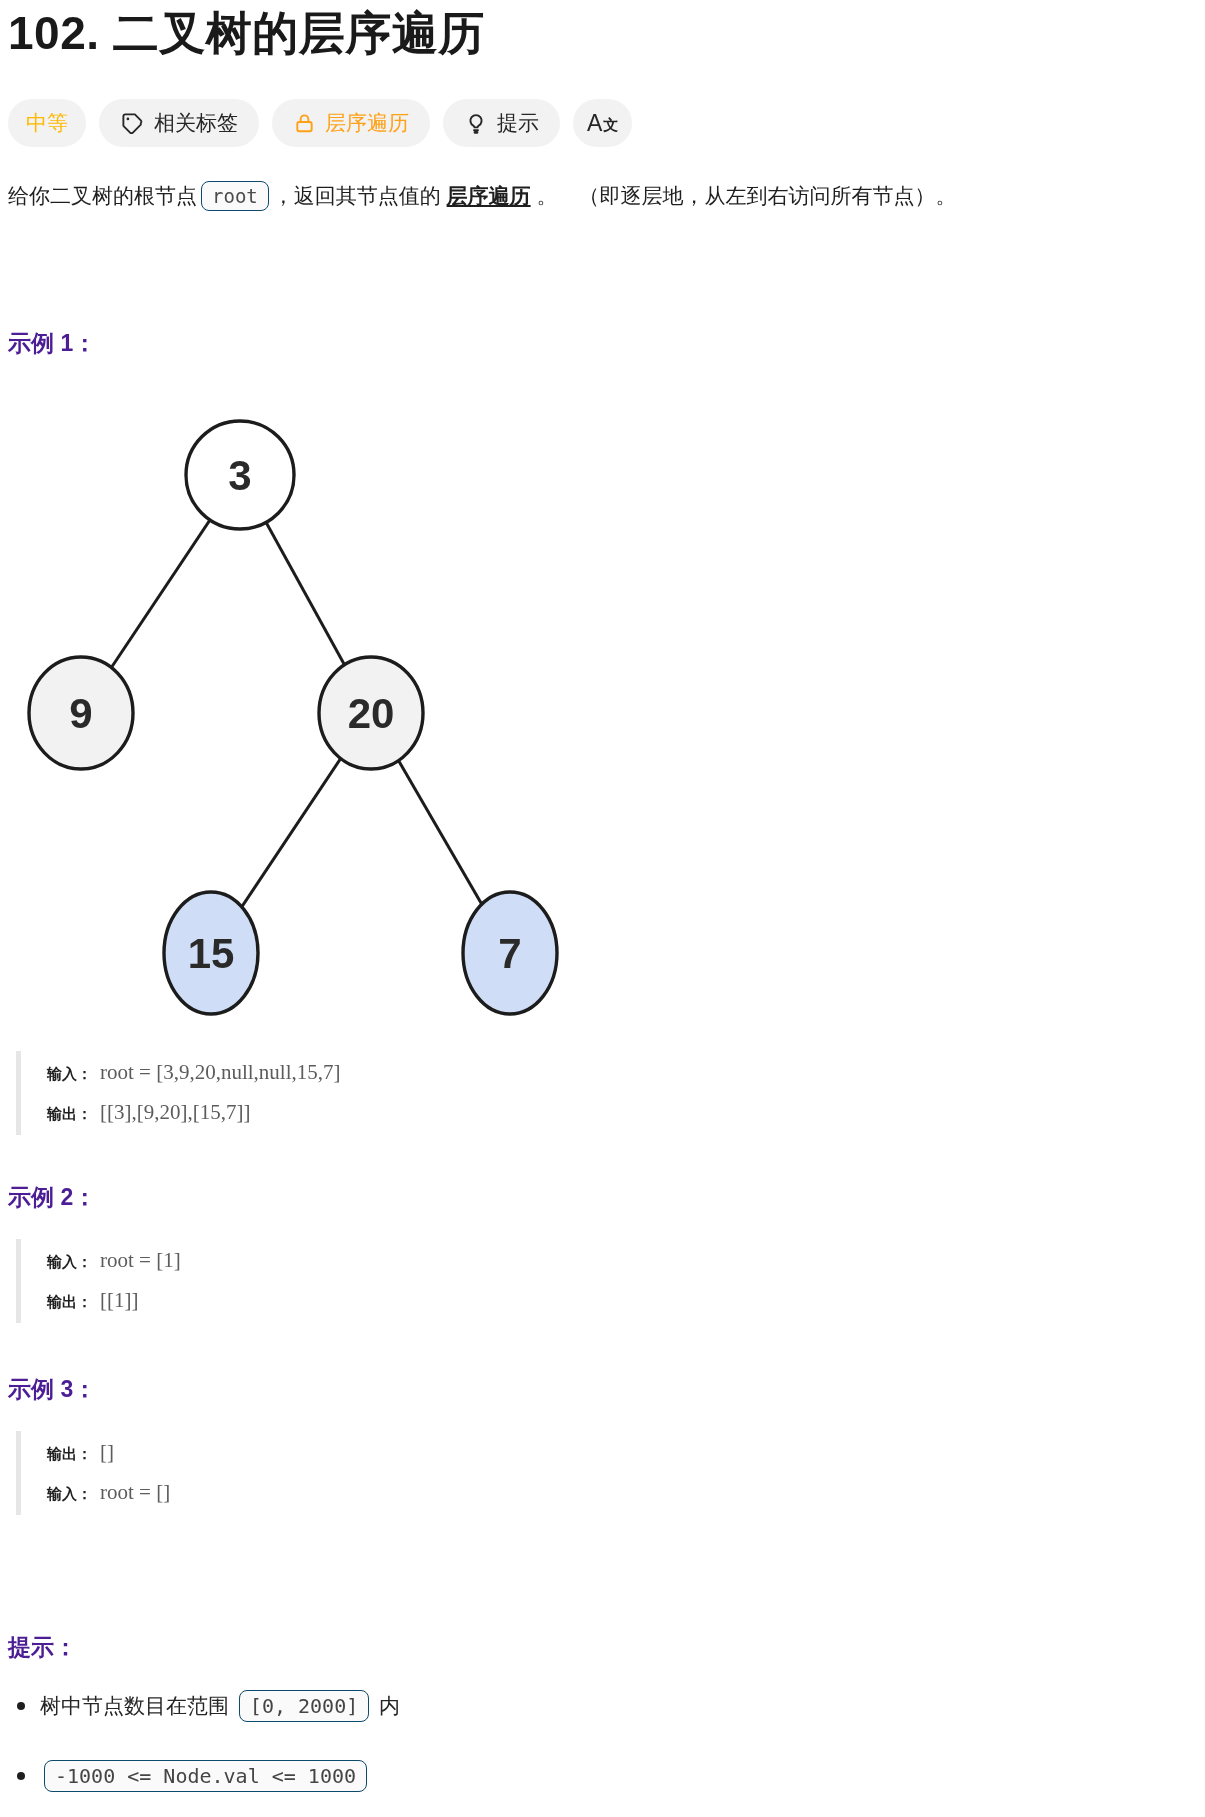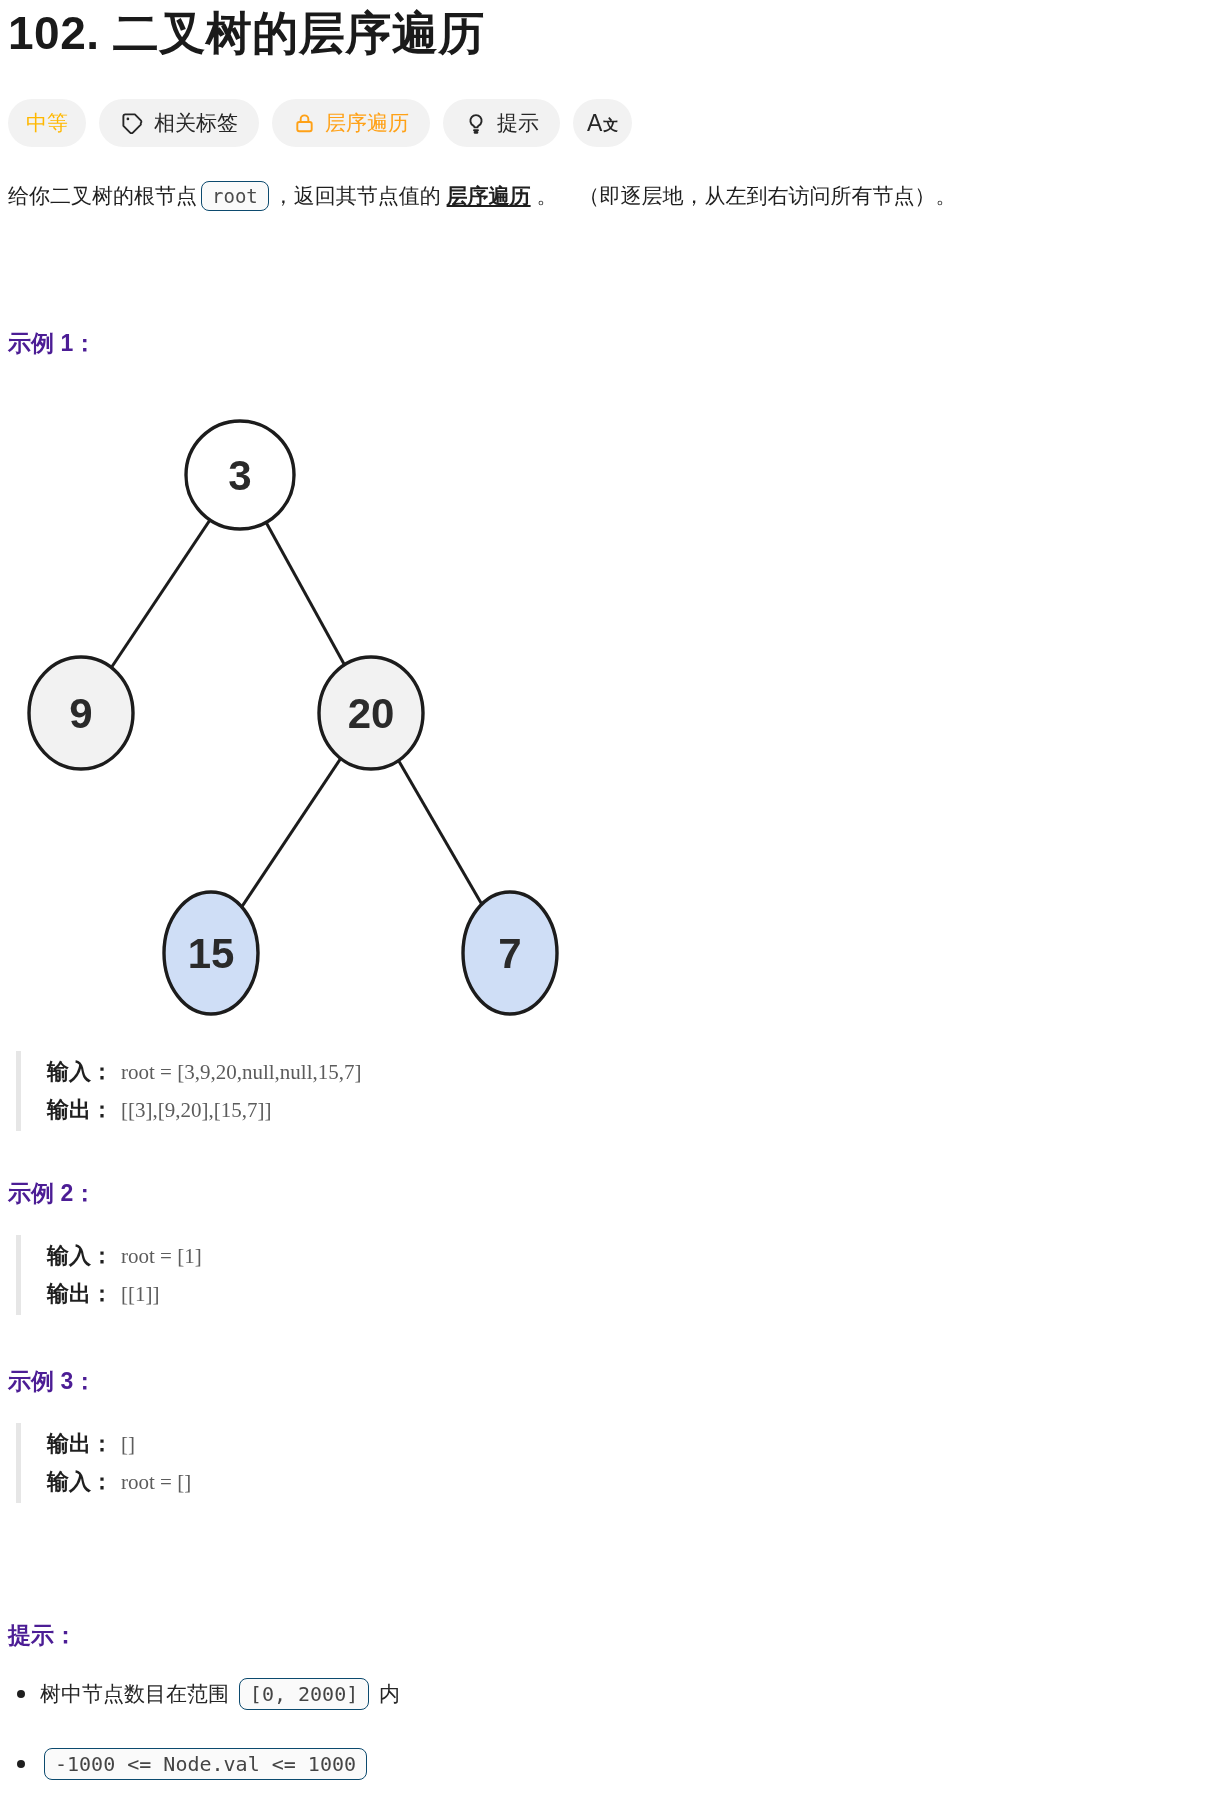--- a/index.html
+++ b/index.html
@@ -47,21 +47,21 @@
   #constraints-heading { margin-top: 118px; }
 
   .tree-wrap { margin-top: 44px; margin-left: 0; }
 
   .example-block {
     margin-top: 26px; margin-left: 8px;
     border-left: 5px solid #e6e6e6;
     padding: 2px 0 2px 26px;
   }
   .example-line { font-size: 21px; line-height: 38px; white-space: nowrap; }
-  .example-line .io-label { font-weight: 700; color: #1f1f1f; font-size: 22px; }
+  .example-line .io-label { font-weight: 700; color: #1f1f1f; font-size: 15px; }
   .example-line code {
     font-family: Liberation Serif, serif;
     font-size: 21px; color: #5c5c5c; margin-left: 8px;
   }
 
   ul.constraints { margin-top: 28px; list-style: none; }
   ul.constraints li {
     position: relative; padding-left: 32px;
     font-size: 21px; line-height: 30px; margin-bottom: 40px;
   }

